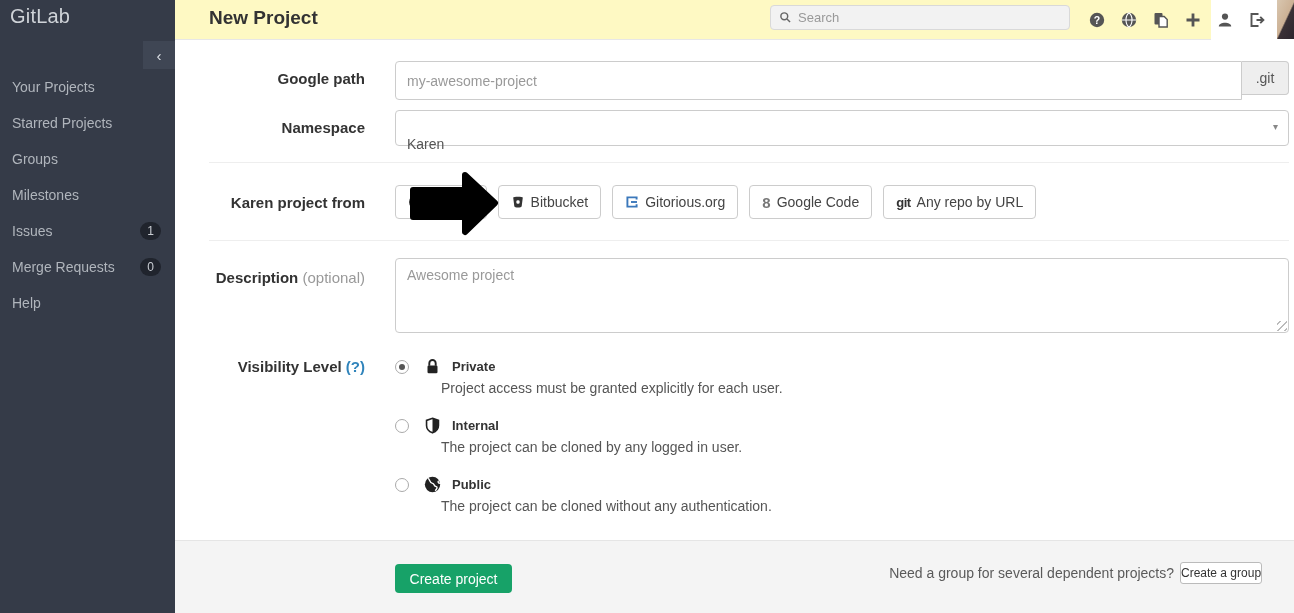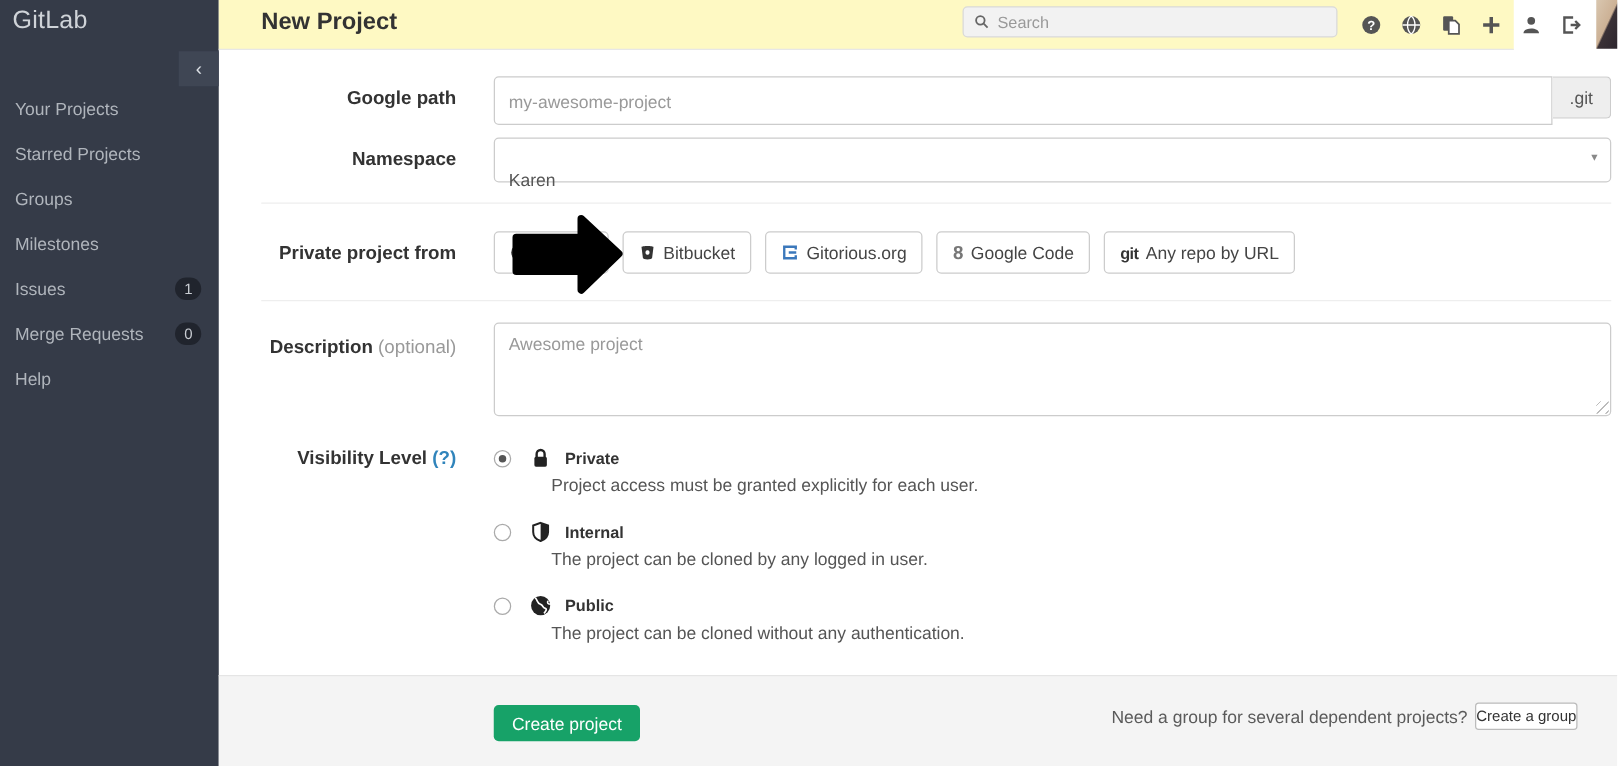--- a/index.html
+++ b/index.html
@@ -162,21 +162,21 @@
   </div>
 
   <div class="form-label" style="top:119px">Namespace</div>
   <div class="ns-select">
     <span>Karen</span>
     <span class="ns-caret">▾</span>
   </div>
 
   <div class="hr" style="top:162px"></div>
 
-  <div class="form-label" style="top:194px">Private project from</div>
+  <div class="form-label" style="top:194px">Karen project from</div>
   <div class="import-row">
     <button class="import-btn">
       <svg width="16" height="16" viewBox="0 0 16 16">
         <circle cx="8" cy="8" r="7" fill="#333"></circle>
       </svg>
       <span>GitHub</span>
     </button>
     <button class="import-btn">
       <svg width="14" height="14" viewBox="0 0 14 14">
         <path d="M2.2,2.6 C2.2,1.4 11.8,1.4 11.8,2.6 L10.7,11.2 C10.7,13 3.3,13 3.3,11.2 Z" fill="#333"></path>

